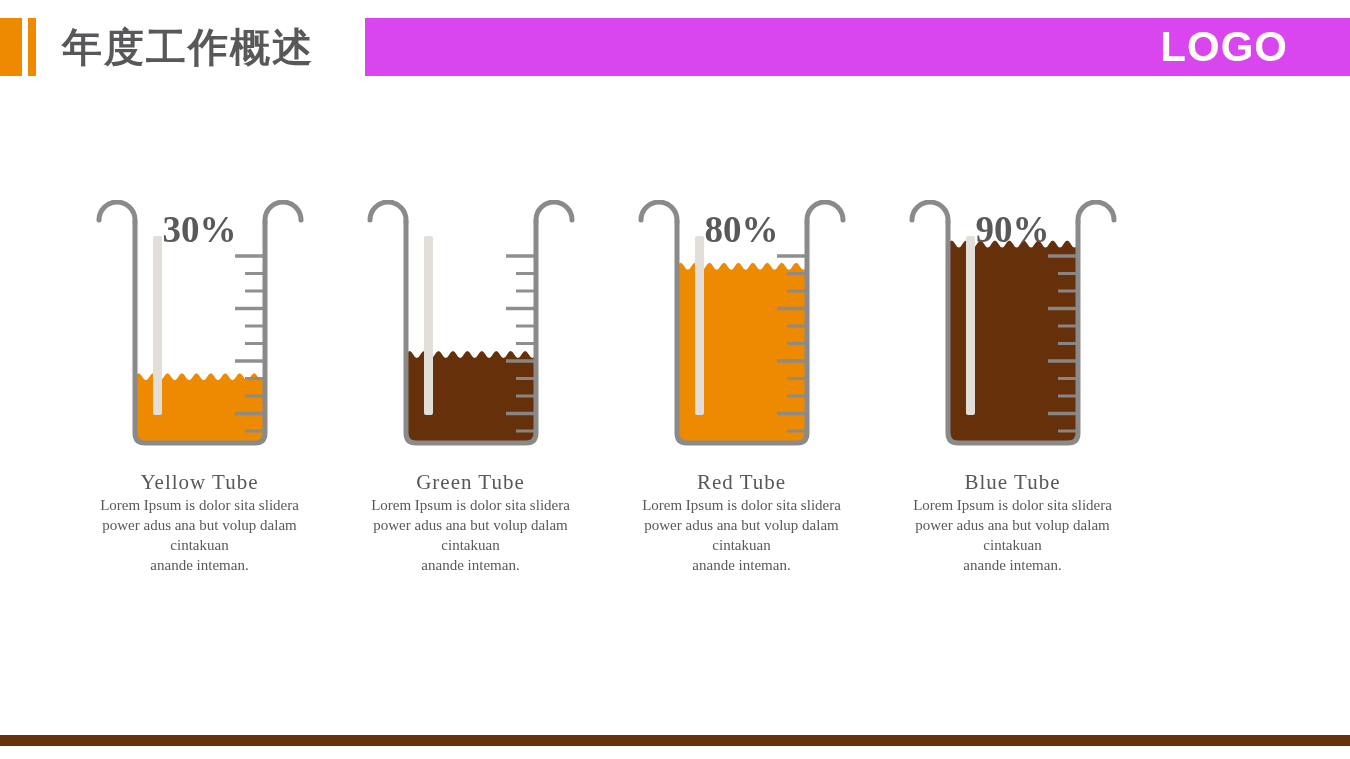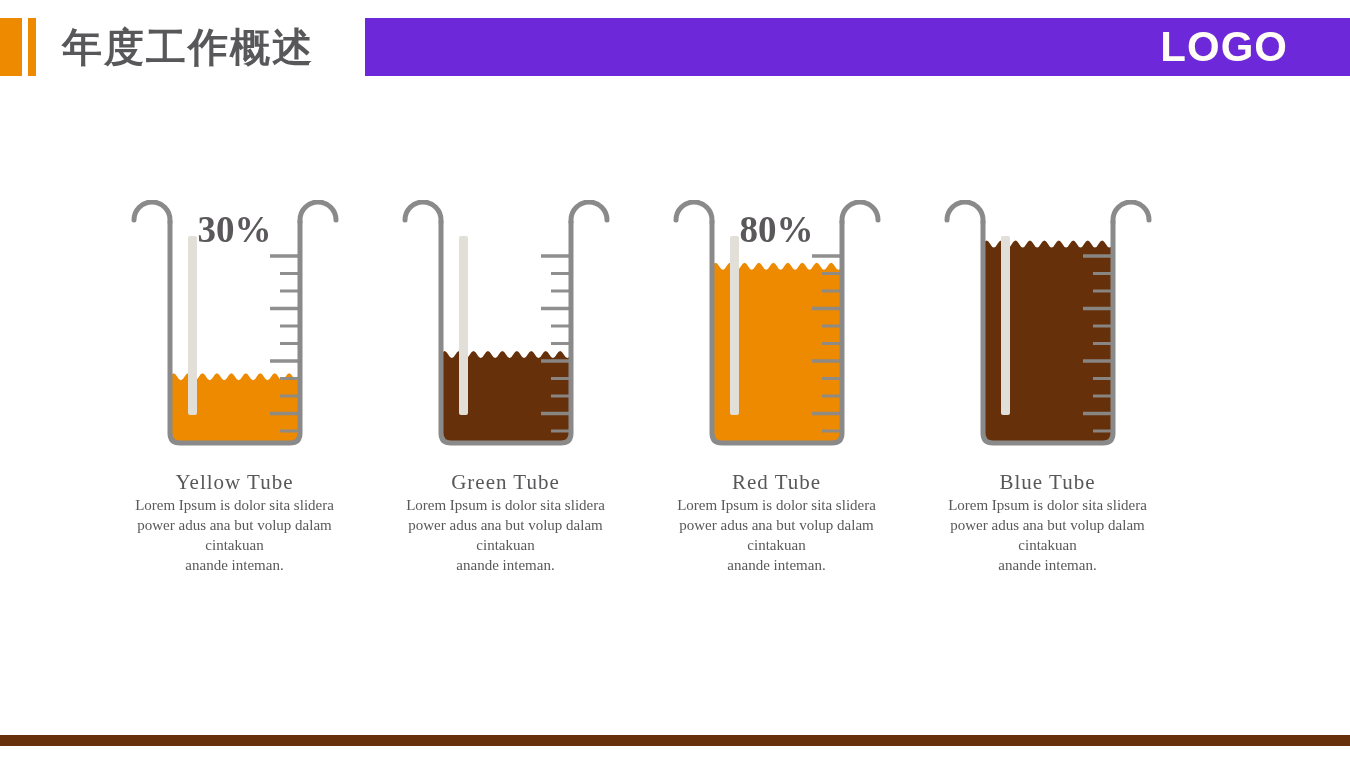--- a/index.html
+++ b/index.html
@@ -52,21 +52,21 @@
     letter-spacing: 2.2px;
     white-space: nowrap;
   }
 
   #header-banner {
     position: absolute;
     left: 365px;
     top: 18px;
     width: 985px;
     height: 58px;
-    background: #6d28d9;
+    background: #d946ef;
   }
   #logo-text {
     position: absolute;
     right: 62px;
     top: 50%;
     transform: translateY(-50%);
     font-family: "Liberation Sans", sans-serif;
     font-size: 42px;
     font-weight: bold;
     color: #FFFDF5;
@@ -82,21 +82,21 @@
     width: 1350px;
     display: flex;
     justify-content: flex-start;
   }
   .beaker-cell {
     width: 271px;
     display: flex;
     flex-direction: column;
     align-items: center;
   }
-  #beaker-row { padding-left: 99px; box-sizing: border-box; }
+  #beaker-row { padding-left: 64px; box-sizing: border-box; }
 
   .beaker-graphic {
     width: 240px;
     height: 260px;
     position: relative;
   }
   .beaker-graphic svg { display: block; }
 
   .pct-label {
     position: absolute;
@@ -287,20 +287,21 @@
             <line x1="155" y1="161" x2="185" y2="161" stroke="#8A8A8A" stroke-width="3.5" stroke-linecap="butt" opacity="0.95"></line>
             <line x1="165" y1="178.5" x2="185" y2="178.5" stroke="#8A8A8A" stroke-width="3" stroke-linecap="butt" opacity="0.95"></line>
             <line x1="165" y1="196" x2="185" y2="196" stroke="#8A8A8A" stroke-width="3" stroke-linecap="butt" opacity="0.95"></line>
             <line x1="155" y1="213.5" x2="185" y2="213.5" stroke="#8A8A8A" stroke-width="3.5" stroke-linecap="butt" opacity="0.95"></line>
             <line x1="165" y1="231" x2="185" y2="231" stroke="#8A8A8A" stroke-width="3" stroke-linecap="butt" opacity="0.95"></line>
           </g>
           <path d="M 55 22 L 55 233 q 0 10 10 10 L 175 243 q 10 0 10 -10 L 185 22" fill="none" stroke="#8A8A8A" stroke-width="5" stroke-linecap="round" stroke-linejoin="round"></path>
           <path d="M 55 22 L 55 20 a 18 18 0 0 0 -36 0" fill="none" stroke="#8A8A8A" stroke-width="5" stroke-linecap="round"></path>
           <path d="M 185 22 L 185 20 a 18 18 0 0 1 36 0" fill="none" stroke="#8A8A8A" stroke-width="5" stroke-linecap="round"></path>
         </svg>
+        <div class="pct-label">90%</div>
       </div>
       <div class="tube-title">Blue Tube</div>
       <div class="tube-desc">Lorem Ipsum is dolor sita slidera
 power adus ana but volup dalam
 cintakuan
 anande inteman.</div>
     </div>
   </div>
 
 <div id="footer-bar"></div>

